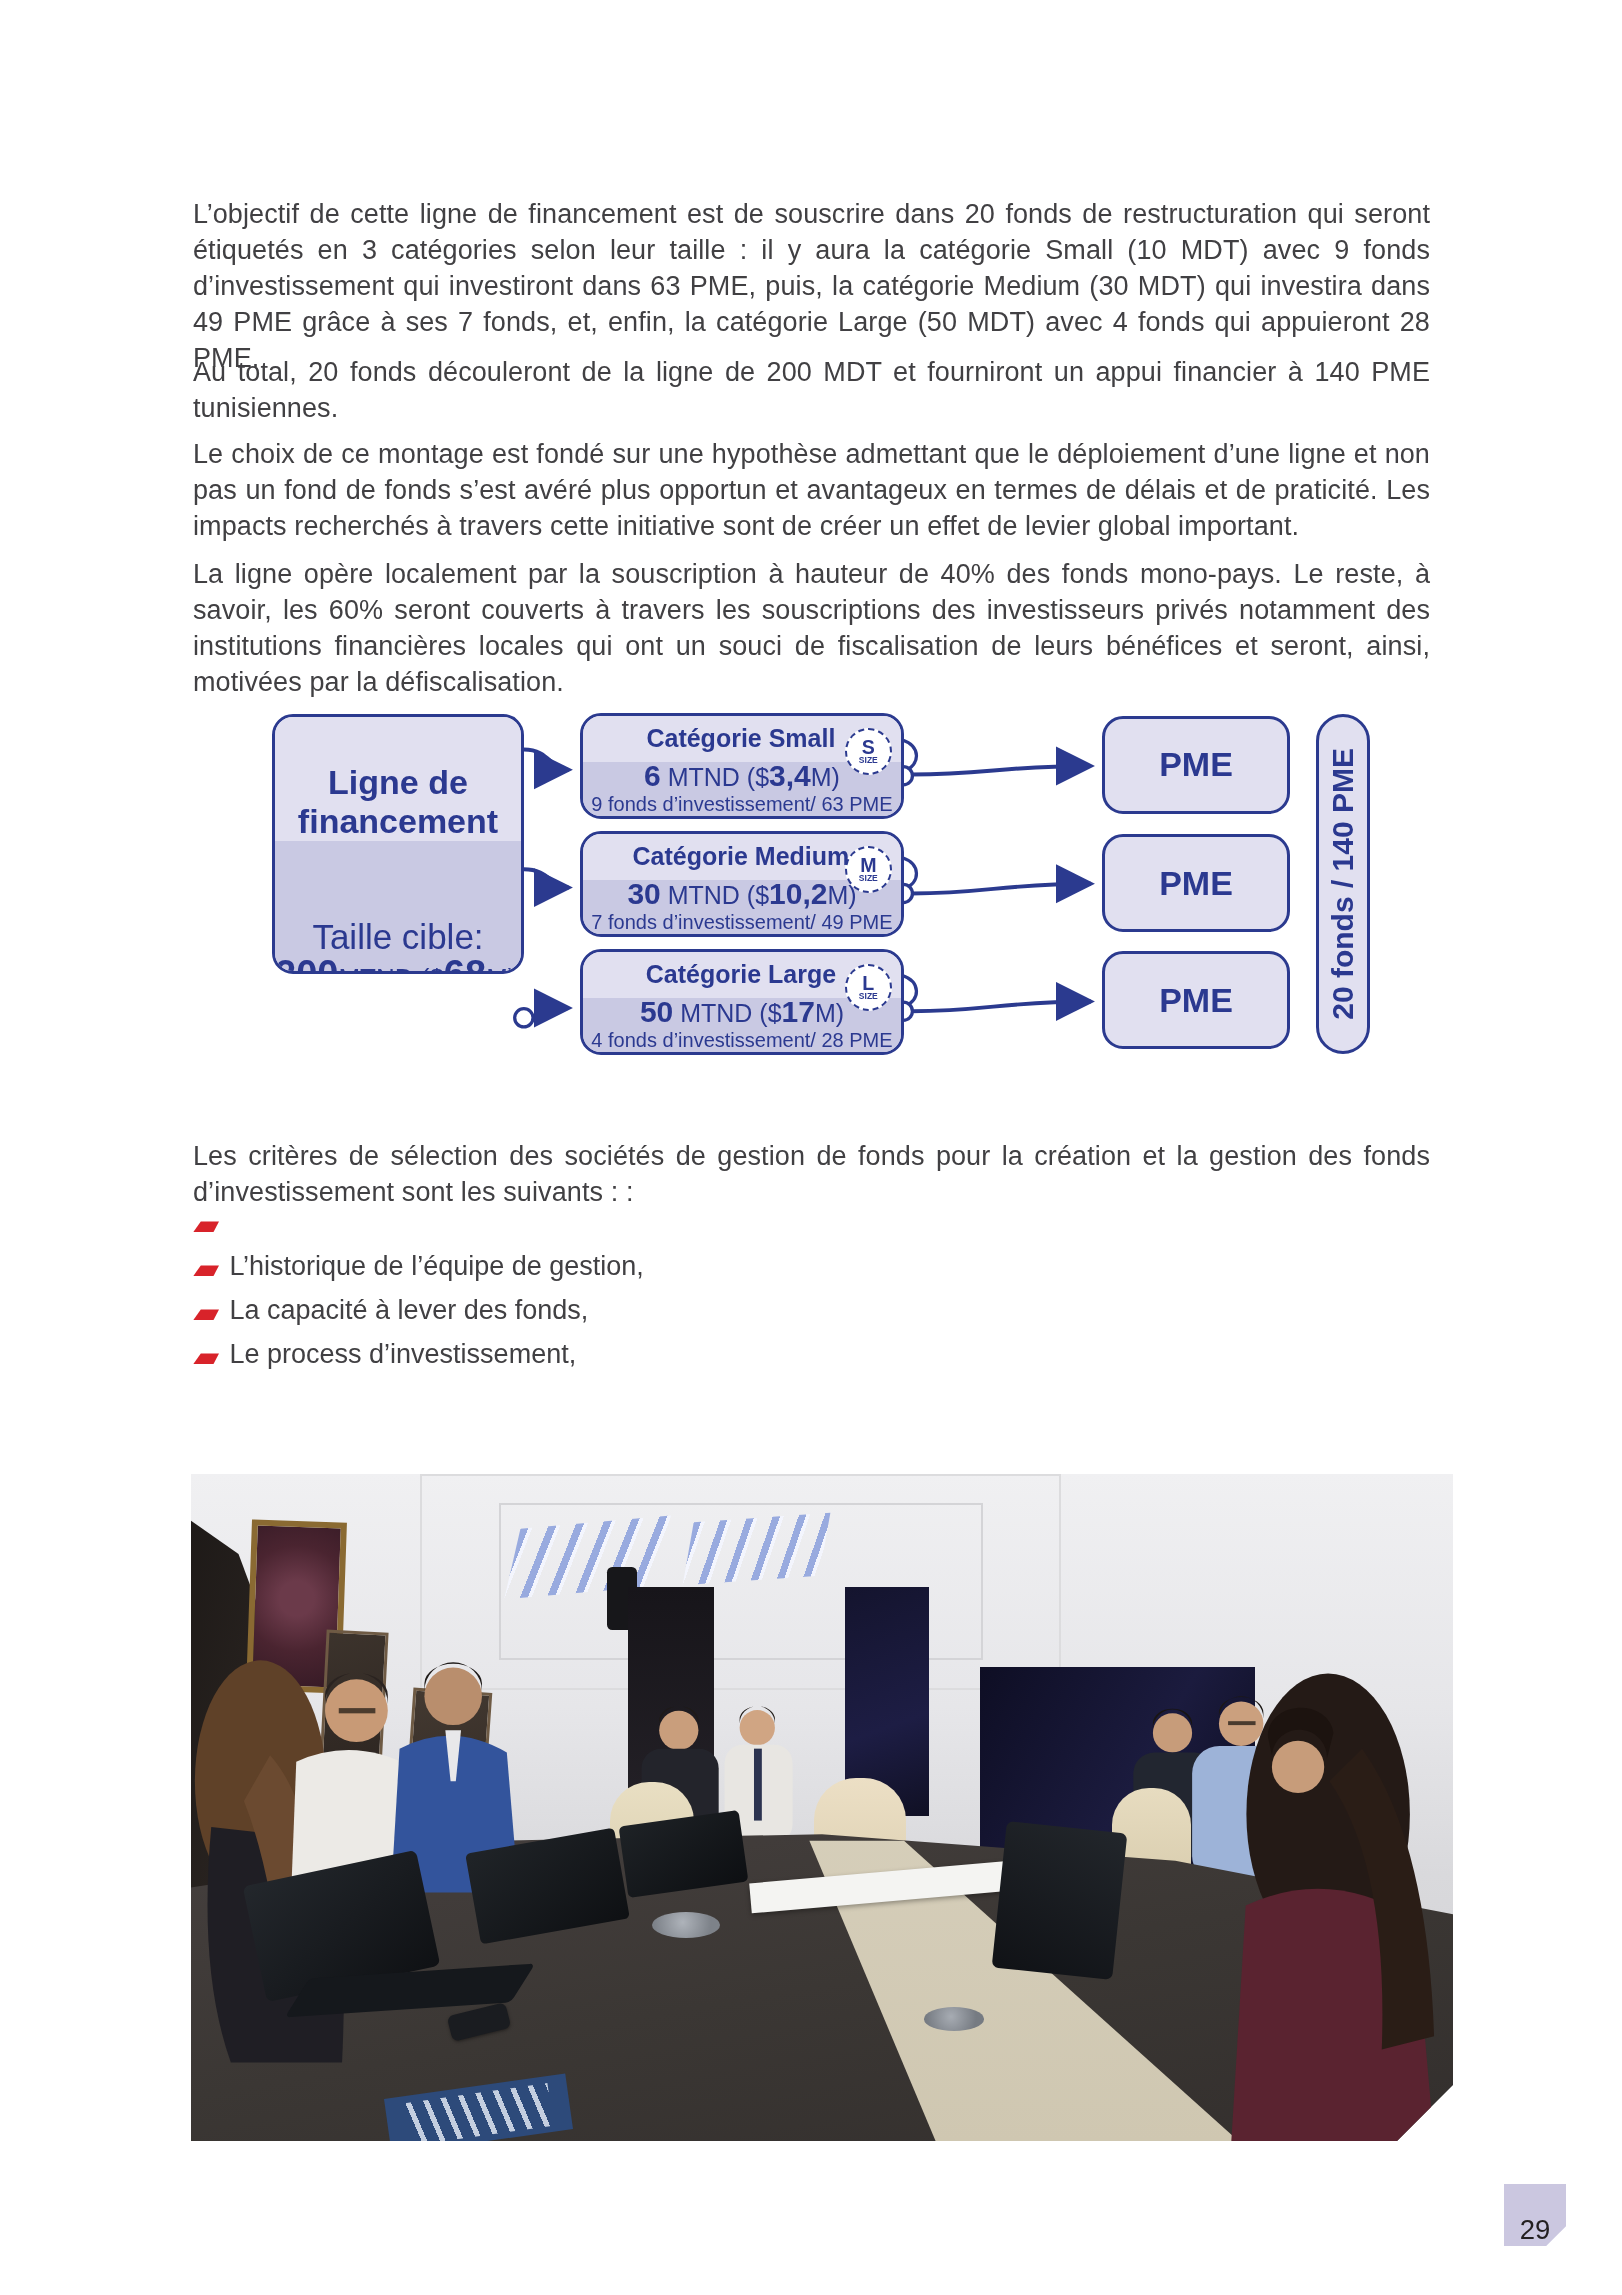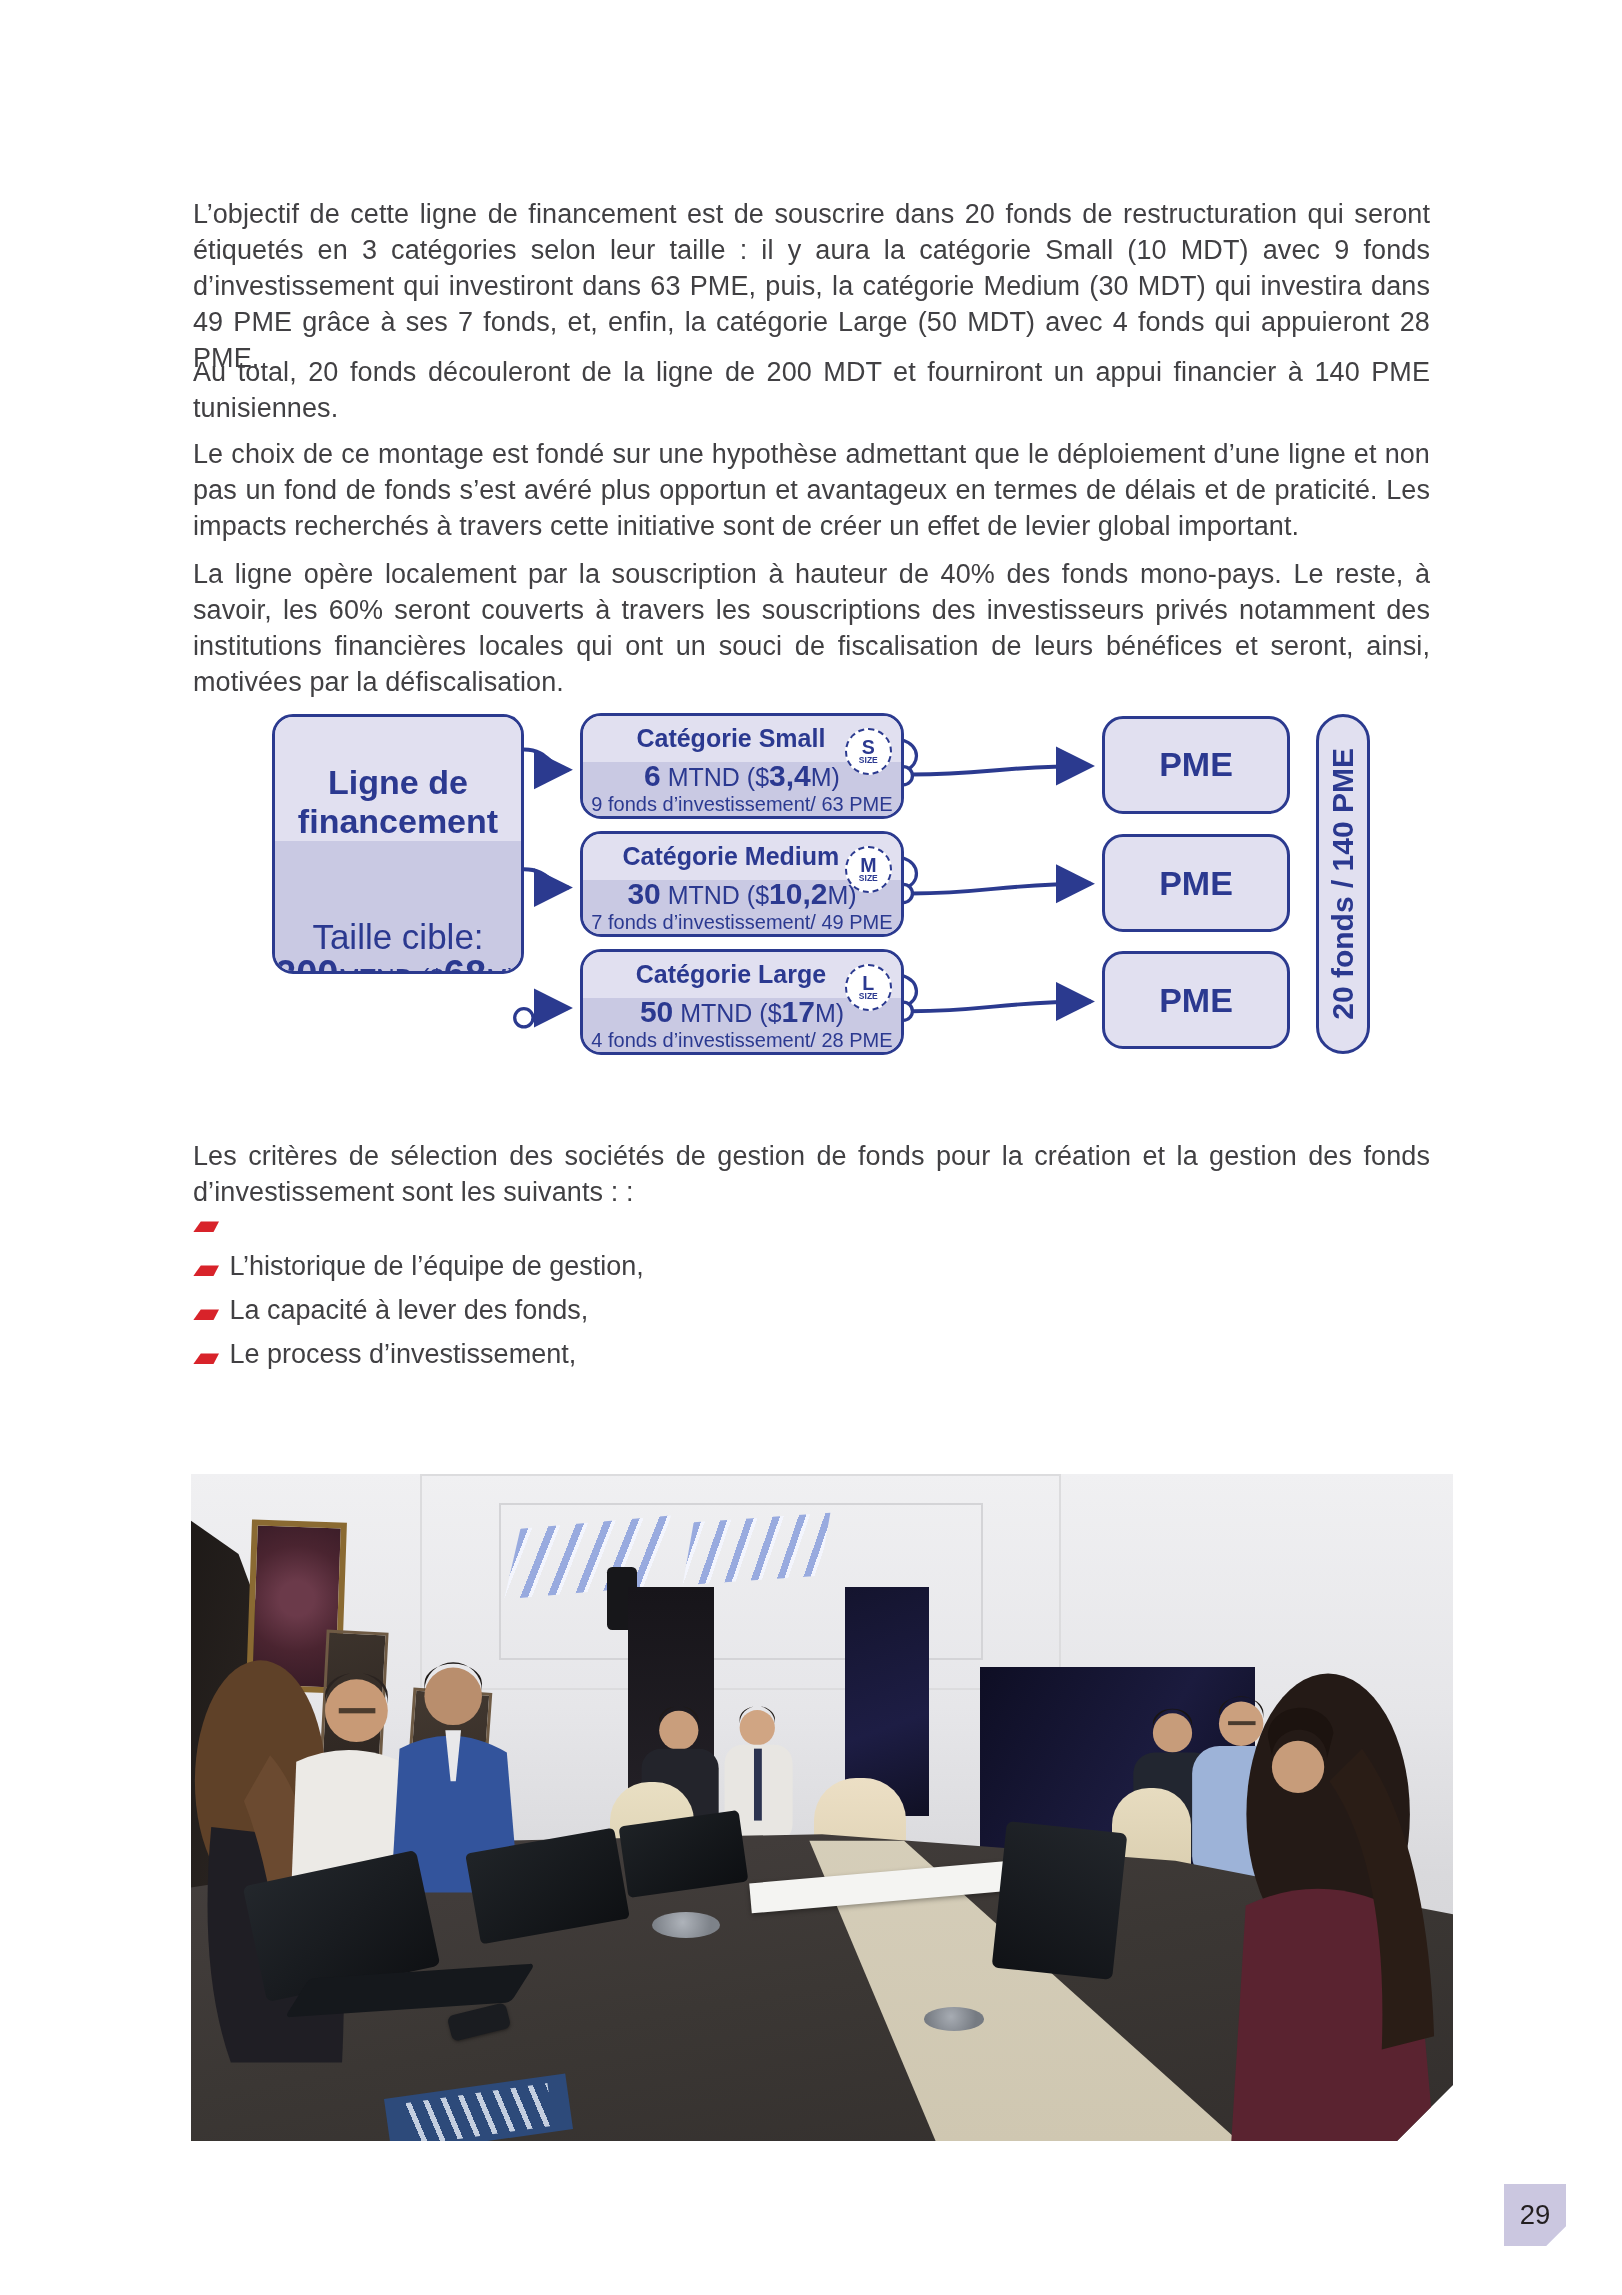--- a/index.html
+++ b/index.html
@@ -17,22 +17,22 @@
   #src-title{position:absolute;left:0;top:46px;width:100%;text-align:center;
              font-size:34px;line-height:39px;font-weight:bold;color:#2b3990;}
   #src-target{position:absolute;left:0;top:200px;width:100%;text-align:center;
               font-size:35px;color:#2b3990;}
   #src-value{position:absolute;left:0;top:236px;width:100%;
              font-size:26px;color:#2b3990;white-space:nowrap;}
   .bignum{font-size:38px;font-weight:bold;}
   .cat-box{left:308px;width:324px;height:106px;}
   .cat-top{position:absolute;left:0;top:0;width:100%;height:46px;background:#e1e0f0;}
   .cat-bot{position:absolute;left:0;top:46px;width:100%;height:60px;background:#c9c9e3;}
-  .cat-title{position:absolute;left:8px;top:7.9px;width:88%;text-align:center;
-             font-size:25px;font-weight:bold;color:#2b3990;}
+  .cat-title{position:absolute;left:0;top:7.9px;width:88%;text-align:center;
+             font-size:25px;font-weight:bold;color:#2b3990;padding-left:18px;}
   .cat-value{position:absolute;left:0;top:43px;width:100%;text-align:center;
              font-size:25px;color:#2b3990;white-space:nowrap;}
   .cat-value b{font-size:30px;}
   .cat-detail{position:absolute;left:0;top:77px;width:100%;text-align:center;
               font-size:20px;color:#2b3990;}
   .badge{position:absolute;right:9.2px;top:11.8px;width:43px;height:43px;border-radius:50%;
          border:2.6px dashed #2b3a8f;background:#ffffff;display:flex;flex-direction:column;
          align-items:center;justify-content:center;color:#2b3990;}
   .badge .bl{font-size:19.6px;font-weight:bold;line-height:18.3px;}
   .badge .bs{font-size:8.5px;font-weight:bold;line-height:8.5px;}
@@ -48,21 +48,21 @@
   .bullet-mark{flex:0 0 auto;width:26px;height:11px;margin:14.4px 10.5px 0 0;background:#d8232a;
                clip-path:polygon(30% 0,100% 0,78% 100%,0 100%);}
   
   #photo{position:absolute;left:191px;top:1474px;width:1262px;height:667px;overflow:hidden;
          clip-path:polygon(0 0,100% 0,100% calc(100% - 56px),calc(100% - 56px) 100%,0 100%);
          background:linear-gradient(#f0f0f2 0%,#e6e6e9 35%,#d9d9dc 60%,#cfcfd2 100%);}
   .ph{position:absolute;}
   
   #page-badge{position:absolute;left:1504px;top:2184px;width:62px;height:62px;background:#cbc7e0;
               clip-path:polygon(0 0,100% 0,100% 68%,68% 100%,0 100%);
-              display:flex;align-items:center;justify-content:center;
+              display:flex;align-items:flex-end;justify-content:center;
               font-size:27.5px;color:#231f20;}
 </style>
 </head>
 <body>
 
 <div id="page">
 
   <p class="par" style="top:169px">L’objectif de cette ligne de financement est de souscrire dans 20 fonds de restructuration qui seront étiquetés en 3 catégories selon leur taille : il y aura la catégorie Small (10 MDT) avec 9 fonds d’investissement qui investiront dans 63 PME, puis, la catégorie Medium (30 MDT) qui investira dans 49 PME grâce à ses 7 fonds, et, enfin, la catégorie Large (50 MDT) avec 4 fonds qui appuieront 28 PME.</p>
   <p class="par" style="top:327px">Au total, 20 fonds découleront de la ligne de 200 MDT et fourniront un appui financier à 140 PME tunisiennes.</p>
   <p class="par" style="top:409px">Le choix de ce montage est fondé sur une hypothèse admettant que le déploiement d’une ligne et non pas un fond de fonds s’est avéré plus opportun et avantageux en termes de délais et de praticité. Les impacts recherchés à travers cette initiative sont de créer un effet de levier global important.</p>

